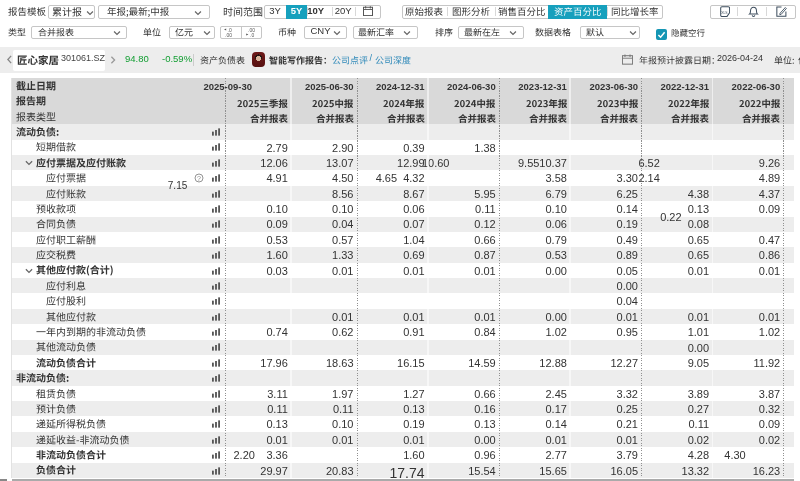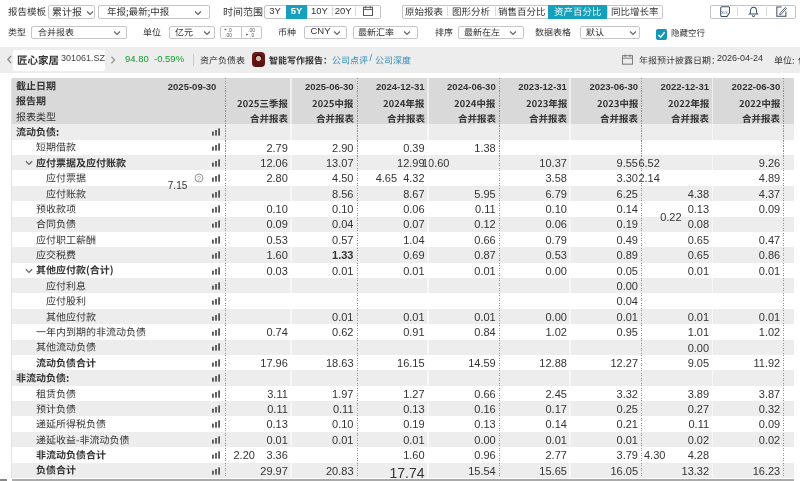--- a/index.html
+++ b/index.html
@@ -57,21 +57,21 @@
           <use href="#g14" x="3000"></use>
         </g>
       </svg></div>
     <div style="position:absolute;left:264.3px;top:4.6px;width:116.3px;height:14.1px;border:1px solid #c6c6c6;border-radius:2px;background:#fff;box-sizing:border-box;"></div>
     <div style="position:absolute;left:285.7px;top:4.6px;width:21.6px;height:14.1px;background:#16a0bd;"></div>
     <div style="position:absolute;left:307.3px;top:7px;width:1px;height:9px;background:#d8d8d8"></div>
     <div style="position:absolute;left:331.7px;top:7px;width:1px;height:9px;background:#d8d8d8"></div>
     <div style="position:absolute;left:354.5px;top:7px;width:1px;height:9px;background:#d8d8d8"></div>
     <div style="position:absolute;left:264.3px;top:4.8px;width:21.399999999999977px;text-align:center;font-size:9.5px;color:#333;font-weight:normal;line-height:normal">3Y</div>
     <div style="position:absolute;left:285.7px;top:4.8px;width:21.600000000000023px;text-align:center;font-size:9.5px;color:#fff;font-weight:bold;line-height:normal">5Y</div>
-    <div style="position:absolute;left:307.3px;top:4.8px;width:24.399999999999977px;text-align:center;font-size:9.5px;color:#333;font-weight:normal;line-height:normal">10Y</div>
+    <div style="position:absolute;left:307.3px;top:4.8px;width:24.399999999999977px;text-align:left;font-size:9.5px;color:#333;font-weight:bold;line-height:normal">10Y</div>
     <div style="position:absolute;left:331.7px;top:4.8px;width:22.80000000000001px;text-align:center;font-size:9.5px;color:#333;font-weight:normal;line-height:normal">20Y</div>
     <svg style="position:absolute;left:363px;top:5.7px" width="10" height="10" viewBox="0 0 12 12">
       <rect x="0.6" y="1.5" width="10.8" height="10" fill="none" stroke="#555" stroke-width="1.2"></rect>
       <line x1="3.2" y1="0.3" x2="3.2" y2="3" stroke="#555" stroke-width="1.2"></line>
       <line x1="8.8" y1="0.3" x2="8.8" y2="3" stroke="#555" stroke-width="1.2"></line>
       <line x1="0.6" y1="4.2" x2="11.4" y2="4.2" stroke="#555" stroke-width="1.1"></line>
     </svg>
     <div style="position:absolute;left:401.9px;top:4.6px;width:261.1px;height:14.1px;border:1px solid #c6c6c6;border-radius:2px;background:#fff;box-sizing:border-box;"></div>
     <div style="position:absolute;left:446.5px;top:7px;width:1px;height:9px;background:#d8d8d8"></div>
     <div style="position:absolute;left:494.6px;top:7px;width:1px;height:9px;background:#d8d8d8"></div>
@@ -263,21 +263,21 @@
           <use href="#g57" x="1000"></use>
           <use href="#g58" x="2000"></use>
           <use href="#g59" x="3000"></use>
         </g>
       </svg></div>
     <div style="position:absolute;left:61.0px;top:53.3px;font-size:9px;font-weight:normal;color:#444;line-height:normal;white-space:nowrap">301061.SZ</div>
     <svg style="position:absolute;left:110px;top:55.8px" width="6" height="8" viewBox="0 0 7 10">
       <polyline points="1.5,1 5.5,5 1.5,9" fill="none" stroke="#999" stroke-width="1.6"></polyline>
     </svg>
     <div style="position:absolute;left:125.0px;top:53.0px;font-size:9.5px;font-weight:normal;color:#129e32;line-height:normal;white-space:nowrap">94.80</div>
-    <div style="position:absolute;left:154.0px;top:53.0px;font-size:9.5px;font-weight:normal;color:#129e32;line-height:normal;white-space:nowrap">-0.59%</div>
+    <div style="position:absolute;left:162px;top:53.0px;font-size:9.5px;font-weight:normal;color:#129e32;line-height:normal;white-space:nowrap">-0.59%</div>
     <div style="position:absolute;left:192.5px;top:53.5px;width:1px;height:12px;background:#ccc"></div>
     <div style="position:absolute;left:199.5px;top:54.5px;line-height:0"><svg class="t" width="45.0" height="11.2" viewBox="0 0 45.0 11.2" style="vertical-align:top">
         <g fill="#333" transform="translate(0,8.64) scale(0.009000,-0.009000)">
           <use href="#g26" x="0"></use>
           <use href="#g27" x="1000"></use>
           <use href="#g60" x="2000"></use>
           <use href="#g61" x="3000"></use>
           <use href="#g17" x="4000"></use>
         </g>
       </svg></div>
@@ -358,21 +358,21 @@
         </g>
       </svg></div>
     <div style="position:absolute;left:16.0px;top:110.6px;line-height:0"><svg class="t" width="40.0" height="12.5" viewBox="0 0 40.0 12.5" style="vertical-align:top">
         <g fill="#333" transform="translate(0,9.60) scale(0.010000,-0.010000)">
           <use href="#g0" x="0"></use>
           <use href="#g17" x="1000"></use>
           <use href="#g32" x="2000"></use>
           <use href="#g33" x="3000"></use>
         </g>
       </svg></div>
-    <div style="position:absolute;left:167.8px;top:80.9px;width:120px;text-align:left;font-size:9.5px;font-weight:bold;color:#333;line-height:normal">2025-09-30</div>
+    <div style="position:absolute;left:167.8px;top:80.9px;width:120px;text-align:center;font-size:9.5px;font-weight:bold;color:#333;line-height:normal">2025-09-30</div>
     <div style="position:absolute;left:233.5px;top:80.9px;width:120px;text-align:right;font-size:9.5px;font-weight:bold;color:#333;line-height:normal">2025-06-30</div>
     <div style="position:absolute;left:304.6px;top:80.9px;width:120px;text-align:right;font-size:9.5px;font-weight:bold;color:#333;line-height:normal">2024-12-31</div>
     <div style="position:absolute;left:375.7px;top:80.9px;width:120px;text-align:right;font-size:9.5px;font-weight:bold;color:#333;line-height:normal">2024-06-30</div>
     <div style="position:absolute;left:446.9px;top:80.9px;width:120px;text-align:right;font-size:9.5px;font-weight:bold;color:#333;line-height:normal">2023-12-31</div>
     <div style="position:absolute;left:518.0px;top:80.9px;width:120px;text-align:right;font-size:9.5px;font-weight:bold;color:#333;line-height:normal">2023-06-30</div>
     <div style="position:absolute;left:589.1px;top:80.9px;width:120px;text-align:right;font-size:9.5px;font-weight:bold;color:#333;line-height:normal">2022-12-31</div>
     <div style="position:absolute;left:660.2px;top:80.9px;width:120px;text-align:right;font-size:9.5px;font-weight:bold;color:#333;line-height:normal">2022-06-30</div>
     <div style="position:absolute;left:236.9px;top:97.5px;line-height:0"><svg class="t" width="50.9" height="11.9" viewBox="0 0 50.9 11.9" style="vertical-align:top">
         <g fill="#333" transform="translate(0,9.12) scale(0.009500,-0.009500)">
           <use href="#g86" x="0"></use>
@@ -568,41 +568,41 @@
     <svg style="position:absolute;left:212px;top:158.8px" width="10" height="8" viewBox="0 0 11 8">
       <rect x="0" y="3.6" width="2" height="4.4" fill="#555"></rect>
       <rect x="3.4" y="1.8" width="2" height="6.2" fill="#555"></rect>
       <rect x="6.8" y="0" width="2" height="8" fill="#555"></rect>
     </svg>
     <div style="position:absolute;left:167.8px;top:156.9px;width:120px;text-align:right;font-size:11px;font-weight:normal;color:#333;line-height:normal">12.06</div>
     <div style="position:absolute;left:233.5px;top:156.9px;width:120px;text-align:right;font-size:11px;font-weight:normal;color:#333;line-height:normal">13.07</div>
     <div style="position:absolute;left:304.6px;top:156.9px;width:120px;text-align:right;font-size:11px;font-weight:normal;color:#333;line-height:normal">12.99</div>
     <div style="position:absolute;left:375.7px;top:156.9px;width:120px;text-align:center;font-size:11px;font-weight:normal;color:#333;line-height:normal">10.60</div>
     <div style="position:absolute;left:446.9px;top:156.9px;width:120px;text-align:right;font-size:11px;font-weight:normal;color:#333;line-height:normal">10.37</div>
-    <div style="position:absolute;left:518.0px;top:156.9px;width:120px;text-align:right;font-size:11px;font-weight:normal;color:#333;line-height:normal">9.55</div>
+    <div style="position:absolute;left:518.0px;top:156.9px;width:120px;font-size:11px;font-weight:normal;color:#333;line-height:normal">9.55</div>
     <div style="position:absolute;left:589.1px;top:156.9px;width:120px;text-align:center;font-size:11px;font-weight:normal;color:#333;line-height:normal">6.52</div>
     <div style="position:absolute;left:660.2px;top:156.9px;width:120px;text-align:right;font-size:11px;font-weight:normal;color:#333;line-height:normal">9.26</div>
     <div style="position:absolute;left:45.5px;top:172.1px;line-height:0"><svg class="t" width="40.0" height="12.5" viewBox="0 0 40.0 12.5" style="vertical-align:top">
         <g fill="#333" transform="translate(0,9.60) scale(0.010000,-0.010000)">
           <use href="#g113" x="0"></use>
           <use href="#g114" x="1000"></use>
           <use href="#g115" x="2000"></use>
           <use href="#g48" x="3000"></use>
         </g>
       </svg></div>
     <svg style="position:absolute;left:194px;top:173.0px" width="10" height="10" viewBox="0 0 10 10">
       <circle cx="5" cy="5" r="4" fill="none" stroke="#888" stroke-width="0.9"></circle>
       <text x="5" y="7.6" font-size="7" text-anchor="middle" fill="#888" font-family="Liberation Sans">?</text>
     </svg>
     <svg style="position:absolute;left:212px;top:174.2px" width="10" height="8" viewBox="0 0 11 8">
       <rect x="0" y="3.6" width="2" height="4.4" fill="#555"></rect>
       <rect x="3.4" y="1.8" width="2" height="6.2" fill="#555"></rect>
       <rect x="6.8" y="0" width="2" height="8" fill="#555"></rect>
     </svg>
-    <div style="position:absolute;left:167.8px;top:172.3px;width:120px;text-align:right;font-size:11px;font-weight:normal;color:#333;line-height:normal">2.80</div>
+    <div style="position:absolute;left:167.8px;top:172.3px;width:120px;text-align:right;font-size:11px;font-weight:normal;color:#333;line-height:normal">4.91</div>
     <div style="position:absolute;left:233.5px;top:172.3px;width:120px;text-align:right;font-size:11px;font-weight:normal;color:#333;line-height:normal">4.50</div>
     <div style="position:absolute;left:304.6px;top:172.3px;width:120px;text-align:right;font-size:11px;font-weight:normal;color:#333;line-height:normal">4.32</div>
     <div style="position:absolute;left:375.7px;top:172.3px;width:120px;font-size:11px;font-weight:normal;color:#333;line-height:normal">4.65</div>
     <div style="position:absolute;left:446.9px;top:172.3px;width:120px;text-align:right;font-size:11px;font-weight:normal;color:#333;line-height:normal">3.58</div>
     <div style="position:absolute;left:518.0px;top:172.3px;width:120px;text-align:right;font-size:11px;font-weight:normal;color:#333;line-height:normal">3.30</div>
     <div style="position:absolute;left:589.1px;top:172.3px;width:120px;text-align:center;font-size:11px;font-weight:normal;color:#333;line-height:normal">2.14</div>
     <div style="position:absolute;left:660.2px;top:172.3px;width:120px;text-align:right;font-size:11px;font-weight:normal;color:#333;line-height:normal">4.89</div>
     <div style="position:absolute;left:45.5px;top:187.5px;line-height:0"><svg class="t" width="40.0" height="12.5" viewBox="0 0 40.0 12.5" style="vertical-align:top">
         <g fill="#333" transform="translate(0,9.60) scale(0.010000,-0.010000)">
           <use href="#g113" x="0"></use>
@@ -696,21 +696,21 @@
           <use href="#g124" x="2000"></use>
           <use href="#g125" x="3000"></use>
         </g>
       </svg></div>
     <svg style="position:absolute;left:212px;top:251.1px" width="10" height="8" viewBox="0 0 11 8">
       <rect x="0" y="3.6" width="2" height="4.4" fill="#555"></rect>
       <rect x="3.4" y="1.8" width="2" height="6.2" fill="#555"></rect>
       <rect x="6.8" y="0" width="2" height="8" fill="#555"></rect>
     </svg>
     <div style="position:absolute;left:167.8px;top:249.2px;width:120px;text-align:right;font-size:11px;font-weight:normal;color:#333;line-height:normal">1.60</div>
-    <div style="position:absolute;left:233.5px;top:249.2px;width:120px;text-align:right;font-size:11px;font-weight:bold;color:#333;line-height:normal">1.33</div>
+    <div style="position:absolute;left:233.5px;top:249.2px;width:120px;text-align:right;font-size:11px;font-weight:normal;color:#333;line-height:normal">1.33</div>
     <div style="position:absolute;left:304.6px;top:249.2px;width:120px;text-align:right;font-size:11px;font-weight:normal;color:#333;line-height:normal">0.69</div>
     <div style="position:absolute;left:375.7px;top:249.2px;width:120px;text-align:right;font-size:11px;font-weight:normal;color:#333;line-height:normal">0.87</div>
     <div style="position:absolute;left:446.9px;top:249.2px;width:120px;text-align:right;font-size:11px;font-weight:normal;color:#333;line-height:normal">0.53</div>
     <div style="position:absolute;left:518.0px;top:249.2px;width:120px;text-align:right;font-size:11px;font-weight:normal;color:#333;line-height:normal">0.89</div>
     <div style="position:absolute;left:589.1px;top:249.2px;width:120px;text-align:right;font-size:11px;font-weight:normal;color:#333;line-height:normal">0.65</div>
     <div style="position:absolute;left:660.2px;top:249.2px;width:120px;text-align:right;font-size:11px;font-weight:normal;color:#333;line-height:normal">0.86</div>
     <svg style="position:absolute;left:25px;top:266.8px" width="8" height="8" viewBox="0 0 9 9">
       <polyline points="1,2.5 4.5,6 8,2.5" fill="none" stroke="#666" stroke-width="1.4"></polyline>
     </svg>
     <div style="position:absolute;left:35.5px;top:264.4px;line-height:0"><svg class="t" width="77.6" height="12.5" viewBox="0 0 77.6 12.5" style="vertical-align:top">
@@ -979,21 +979,21 @@
       <rect x="3.4" y="1.8" width="2" height="6.2" fill="#555"></rect>
       <rect x="6.8" y="0" width="2" height="8" fill="#555"></rect>
     </svg>
     <div style="position:absolute;left:167.8px;top:449.2px;width:120px;text-align:right;font-size:11px;font-weight:normal;color:#333;line-height:normal">3.36</div>
     <div style="position:absolute;left:233.5px;top:449.2px;width:120px;text-align:left;font-size:11px;font-weight:normal;color:#333;line-height:normal">2.20</div>
     <div style="position:absolute;left:304.6px;top:449.2px;width:120px;text-align:right;font-size:11px;font-weight:normal;color:#333;line-height:normal">1.60</div>
     <div style="position:absolute;left:375.7px;top:449.2px;width:120px;text-align:right;font-size:11px;font-weight:normal;color:#333;line-height:normal">0.96</div>
     <div style="position:absolute;left:446.9px;top:449.2px;width:120px;text-align:right;font-size:11px;font-weight:normal;color:#333;line-height:normal">2.77</div>
     <div style="position:absolute;left:518.0px;top:449.2px;width:120px;text-align:right;font-size:11px;font-weight:normal;color:#333;line-height:normal">3.79</div>
     <div style="position:absolute;left:589.1px;top:449.2px;width:120px;text-align:right;font-size:11px;font-weight:normal;color:#333;line-height:normal">4.28</div>
-    <div style="position:absolute;left:644px;top:449.2px;width:120px;text-align:left;font-size:11px;font-weight:normal;color:#333;line-height:normal">4.30</div>
+    <div style="position:absolute;left:675px;top:449.2px;width:120px;text-align:center;font-size:11px;font-weight:normal;color:#333;line-height:normal">4.30</div>
     <div style="position:absolute;left:35.5px;top:464.4px;line-height:0"><svg class="t" width="40.0" height="12.5" viewBox="0 0 40.0 12.5" style="vertical-align:top">
         <g fill="#333" transform="translate(0,9.60) scale(0.010000,-0.010000)">
           <use href="#g100" x="0"></use>
           <use href="#g101" x="1000"></use>
           <use href="#g95" x="2000"></use>
           <use href="#g129" x="3000"></use>
         </g>
       </svg></div>
     <svg style="position:absolute;left:212px;top:466.5px" width="10" height="8" viewBox="0 0 11 8">
       <rect x="0" y="3.6" width="2" height="4.4" fill="#555"></rect>

